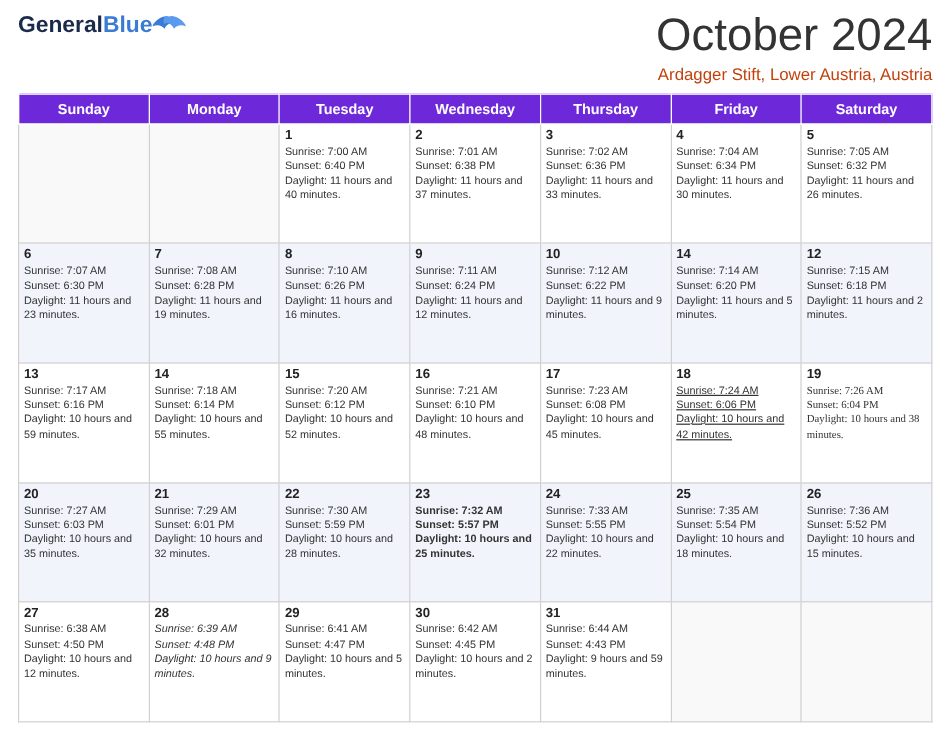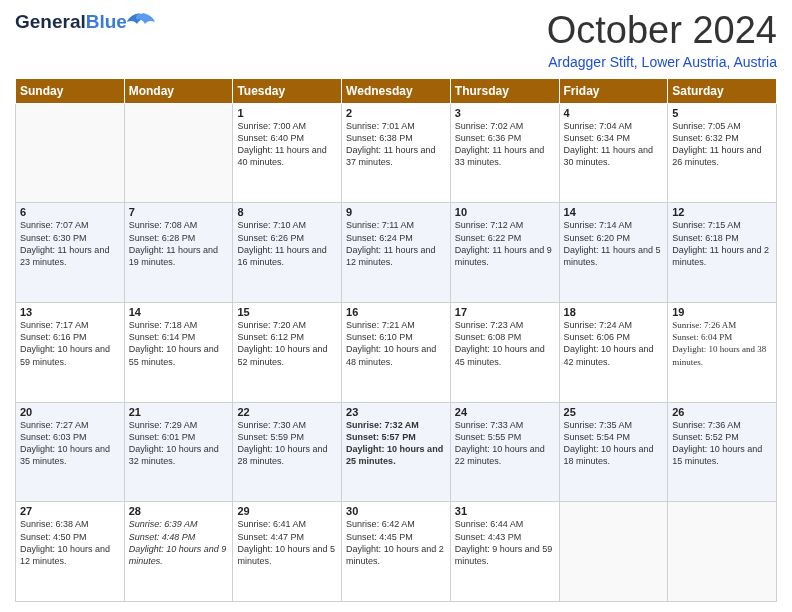--- a/index.html
+++ b/index.html
@@ -33,35 +33,35 @@
       text-align: right;
     }
     .month-title {
       font-size: 38px;
       font-weight: 300;
       color: #333;
       line-height: 1.1;
     }
     .location-title {
       font-size: 14px;
-      color: #1d4ed8;
+      color: #c2410c;
       margin-top: 2px;
     }
     .calendar {
       width: 100%;
       border-collapse: collapse;
       flex: 1;
     }
     .calendar th {
-      background: #a16207;
+      background: #6d28d9;
       color: #fff;
       font-size: 12px;
       font-weight: bold;
       padding: 5px 4px;
-      text-align: left;
+      text-align: center;
       border: 1px solid #fff;
     }
     .calendar td {
       vertical-align: top;
       border: 1px solid #d0d0d0;
       padding: 3px 4px;
       width: calc(100% / 7);
       min-height: 75px;
       font-size: 9.5px;
       color: #333;
@@ -237,21 +237,21 @@
 Daylight: 10 hours and 48 minutes.</div>
           </td>
           <td>
             <span class="day-num">17</span>
             <div class="day-info" style="white-space: pre-line;">Sunrise: 7:23 AM
 Sunset: 6:08 PM
 Daylight: 10 hours and 45 minutes.</div>
           </td>
           <td>
             <span class="day-num">18</span>
-            <div class="day-info" style="white-space: pre-line;">Sunrise: 7:24 AM
+            <div class="day-info" style="white-space: pre-line; text-decoration: underline;">Sunrise: 7:24 AM
 Sunset: 6:06 PM
 Daylight: 10 hours and 42 minutes.</div>
           </td>
           <td>
             <span class="day-num">19</span>
             <div class="day-info" style="white-space: pre-line; font-family: Liberation Serif, serif;">Sunrise: 7:26 AM
 Sunset: 6:04 PM
 Daylight: 10 hours and 38 minutes.</div>
           </td>
         </tr>

